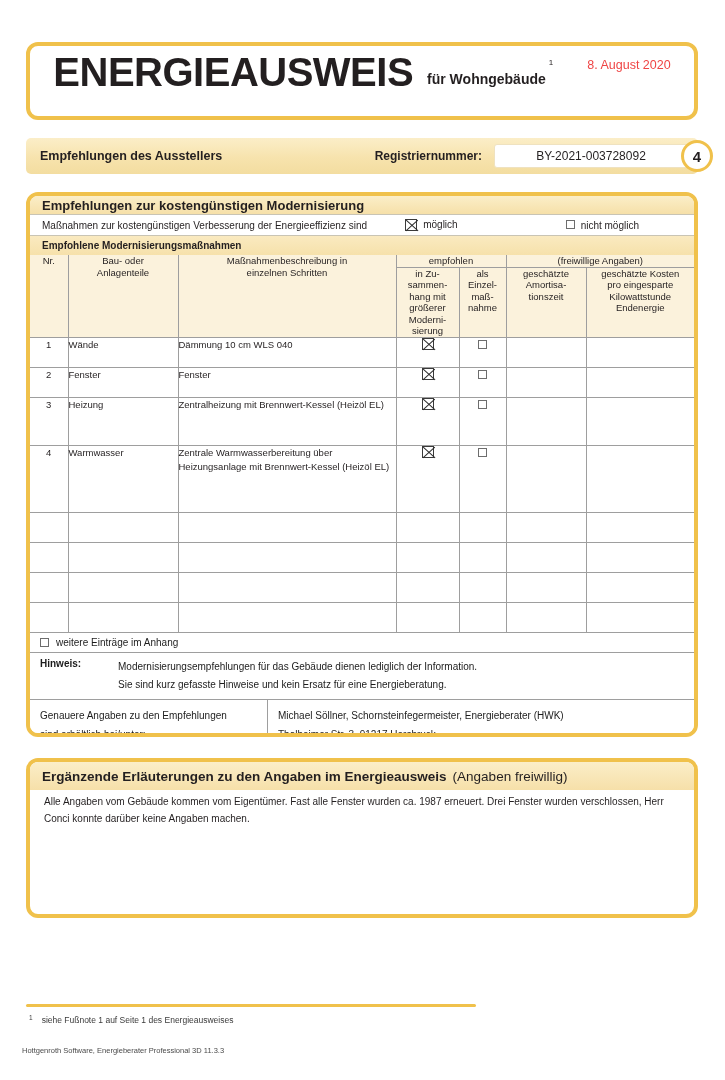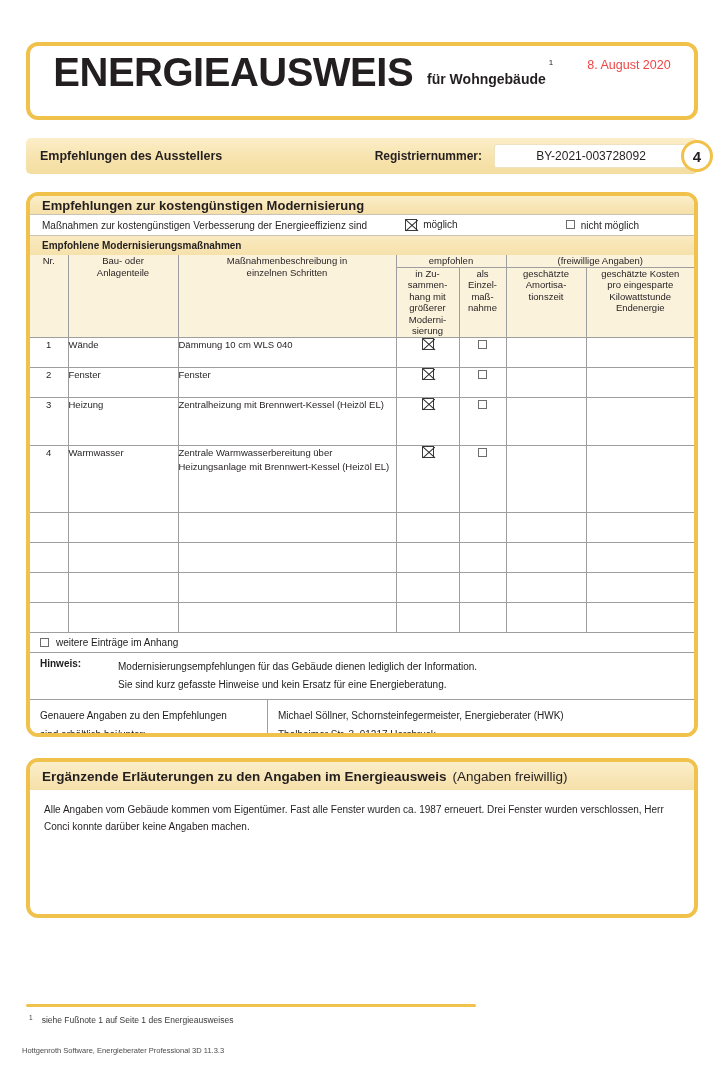--- a/index.html
+++ b/index.html
@@ -334,21 +334,21 @@
     display: flex;
     align-items: center;
     padding-left: 12px;
     font-size: 13.5px;
     color: #231f20;
     box-sizing: border-box;
   }
   .notes-header b { font-weight: bold; }
   .notes-header .light { font-weight: normal; margin-left: 6px; }
   .notes-body {
-    padding: 12px 14px;
+    padding: 4px 14px;
     font-size: 10px;
     line-height: 1.65;
     color: #231f20;
   }
 
   
   .foot-rule {
     position: absolute;
     left: 26px;
     top: 1004px;

